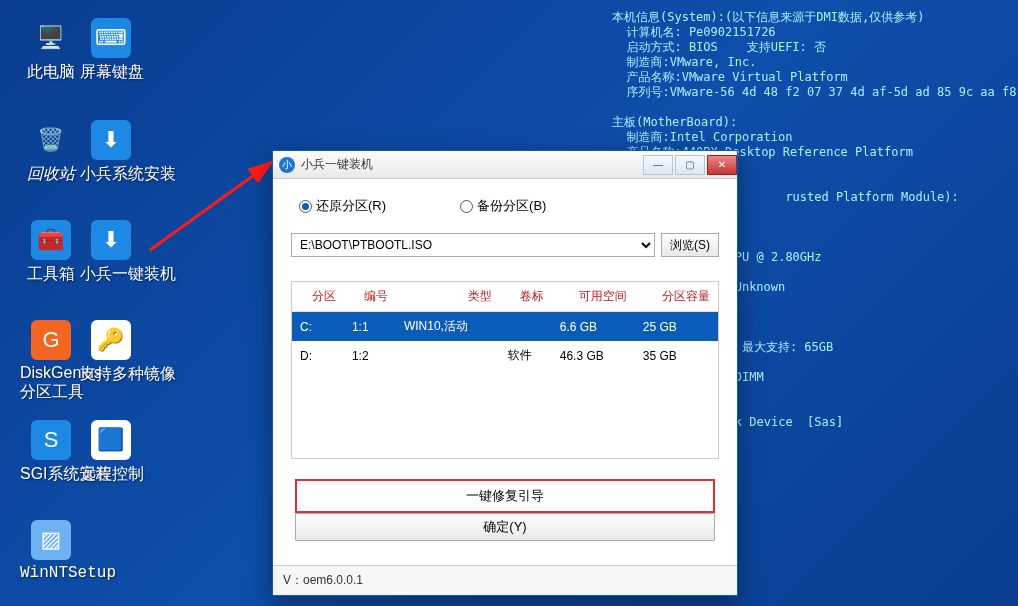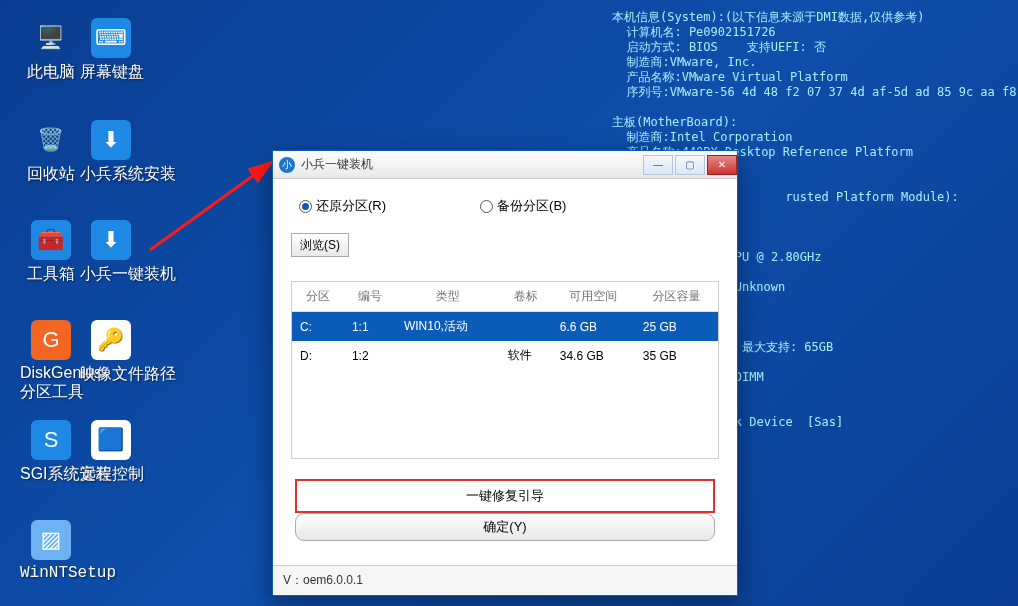--- a/index.html
+++ b/index.html
@@ -16,39 +16,39 @@
 
 .window { position: absolute; left: 272px; top: 150px; width: 466px; background: #fff; border: 1px solid #0a5cb8; box-shadow: 0 8px 24px rgba(0,0,0,0.4); }
 .titlebar { height: 28px; background: linear-gradient(#fdfdfd, #e9e9e9); border-bottom: 1px solid #ccc; display: flex; align-items: center; padding: 0 0 0 6px; }
 .titlebar .ticon { width: 16px; height: 16px; border-radius: 50%; background: #1976d2; margin-right: 6px; display:flex; align-items:center; justify-content:center; color:#fff; font-size:10px;}
 .titlebar .ttext { flex: 1; font-size: 12px; color: #333; }
 .winbtns { display: flex; }
 .winbtn { width: 30px; height: 20px; border: 1px solid #b0c4de; background: linear-gradient(#f4f8fc,#dbe7f4); display: flex; align-items: center; justify-content: center; font-size: 10px; color: #3a5a7a; margin-left: 2px; cursor:pointer; }
 .winbtn.close { background: linear-gradient(#e98989,#c93434); color: #fff; border-color: #a02020; }
 
 .wbody { padding: 18px 18px 6px 18px; }
-.radios { display: flex; gap: 94px; margin-bottom: 18px; padding-left: 8px; text-align: center; }
+.radios { display: flex; gap: 74px; margin-bottom: 18px; padding-left: 8px; text-align: center; }
 .radio { display: flex; align-items: center; gap: 4px; font-size: 13px; cursor:pointer; }
 .radio .dot { width: 13px; height: 13px; border: 1px solid #555; border-radius: 50%; display:flex; align-items:center; justify-content:center; }
 .radio.sel .dot::after { content:''; width:7px; height:7px; background:#0a5cb8; border-radius:50%; }
 
 .field-label { font-size: 13px; margin-bottom: 6px; padding-left: 4px; }
 .pathrow { display: flex; gap: 6px; margin-bottom: 24px; }
 .pathrow select { flex:1; height: 24px; border: 1px solid #aaa; font-size: 12px; padding-left: 4px; background:#fff; }
 .browse-btn { width: 58px; height: 24px; border: 1px solid #aaa; background: linear-gradient(#fff,#e8e8e8); font-size:12px; cursor:pointer; }
 
 .table-wrap { border: 1px solid #ccc; height: 178px; background:#fff; margin-bottom: 10px; }
 table { width:100%; border-collapse: collapse; font-size: 12px; }
-th { text-align:center; padding: 6px 8px; background: #fff; border-bottom: 1px solid #e0e0e0; font-weight: normal; color:#737373; }
+th { text-align:right; padding: 6px 8px; background: #fff; border-bottom: 1px solid #e0e0e0; font-weight: normal; color:#b91c1c; }
 td { padding: 6px 8px; }
 tr.selected td { background: #0a5cb8; color: #fff; }
 
 .footer-btns { display: flex; justify-content: space-between; padding: 10px 4px 18px 4px; flex-direction: column; }
 .repair-btn { padding: 6px 14px; border: 2px solid #e03030; background:#fff; font-size:13px; cursor:pointer; }
-.ok-btn { padding: 4px 22px; border: 1px solid #aaa; border-radius: 9px; background: linear-gradient(#fff,#e8e8e8); font-size:13px; cursor:pointer; }
+.ok-btn { padding: 4px 22px; border: 1px solid #aaa; border-radius: 1px; background: linear-gradient(#fff,#e8e8e8); font-size:13px; cursor:pointer; }
 
 .statusbar { border-top: 1px solid #ccc; padding: 6px 10px; font-size: 12px; display:flex; gap: 14px; color:#333; background:#f6f6f6; }
 
 
 .arrow { position: absolute; pointer-events: none; }
 </style>
 </head>
 <body>
 
 <div class="sysinfo">本机信息(System):(以下信息来源于DMI数据,仅供参考)
@@ -106,20 +106,23 @@
       <div class="radio sel">
           <span class="dot"></span>
           <span>还原分区(R)</span>
         </div>
       <div class="radio">
           <span class="dot"></span>
           <span>备份分区(B)</span>
         </div>
     </div>
     <div class="pathrow">
+      <select>
+        <option>E:\BOOT\PTBOOTL.ISO</option>
+      </select>
       <button class="browse-btn">浏览(S)</button>
     </div>
     <div class="table-wrap">
       <table>
         <thead>
             <tr id="thead-row">
               <th>分区</th>
               <th>编号</th>
               <th>类型</th>
               <th>卷标</th>
@@ -134,21 +137,21 @@
               <td>WIN10,活动</td>
               <td></td>
               <td>6.6 GB</td>
               <td>25 GB</td>
             </tr>
             <tr>
               <td>D:</td>
               <td>1:2</td>
               <td></td>
               <td>软件</td>
-              <td>34.6 GB</td>
+              <td>46.3 GB</td>
               <td>35 GB</td>
             </tr>
           </tbody>
       </table>
     </div>
     <div class="footer-btns">
       <button class="repair-btn">一键修复引导</button>
       <button class="ok-btn">确定(Y)</button>
     </div>
   </div>
@@ -160,42 +163,42 @@
 <div class="desktop-icon" style="left: 20px; top: 18px;">
     <div class="ico" style="background: transparent;">🖥️</div>
     <div class="lbl" style="white-space: pre;">此电脑</div>
   </div>
 <div class="desktop-icon" style="left: 80px; top: 18px;">
     <div class="ico" style="background: rgb(30, 136, 229);">⌨</div>
     <div class="lbl" style="white-space: pre;">屏幕键盘</div>
   </div>
 <div class="desktop-icon" style="left: 20px; top: 120px;">
     <div class="ico" style="background: transparent;">🗑️</div>
-    <div class="lbl" style="white-space: pre;">回收站</div>
+    <div class="lbl" style="white-space: pre; font-style: italic;">回收站</div>
   </div>
 <div class="desktop-icon" style="left: 80px; top: 120px;">
     <div class="ico" style="background: rgb(30, 136, 229);">⬇</div>
     <div class="lbl" style="white-space: pre;">小兵系统安装</div>
   </div>
 <div class="desktop-icon" style="left: 20px; top: 220px;">
     <div class="ico" style="background: rgb(30, 136, 229);">🧰</div>
     <div class="lbl" style="white-space: pre;">工具箱</div>
   </div>
 <div class="desktop-icon" style="left: 80px; top: 220px;">
     <div class="ico" style="background: rgb(30, 136, 229);">⬇</div>
     <div class="lbl" style="white-space: pre;">小兵一键装机</div>
   </div>
 <div class="desktop-icon" style="left: 20px; top: 320px;">
     <div class="ico" style="background: rgb(242, 101, 34);">G</div>
     <div class="lbl" style="white-space: pre;">DiskGenius
 分区工具</div>
   </div>
 <div class="desktop-icon" style="left: 80px; top: 320px;">
     <div class="ico" style="background: rgb(255, 255, 255);">🔑</div>
-    <div class="lbl" style="white-space: pre;">映像文件路径</div>
+    <div class="lbl" style="white-space: pre;">支持多种镜像</div>
   </div>
 <div class="desktop-icon" style="left: 20px; top: 420px;">
     <div class="ico" style="background: rgb(30, 136, 229);">S</div>
     <div class="lbl" style="white-space: pre;">SGI系统安装</div>
   </div>
 <div class="desktop-icon" style="left: 80px; top: 420px;">
     <div class="ico" style="background: rgb(255, 255, 255);">🟦</div>
     <div class="lbl" style="white-space: pre;">远程控制</div>
   </div>
 <div class="desktop-icon" style="left: 20px; top: 520px;">

